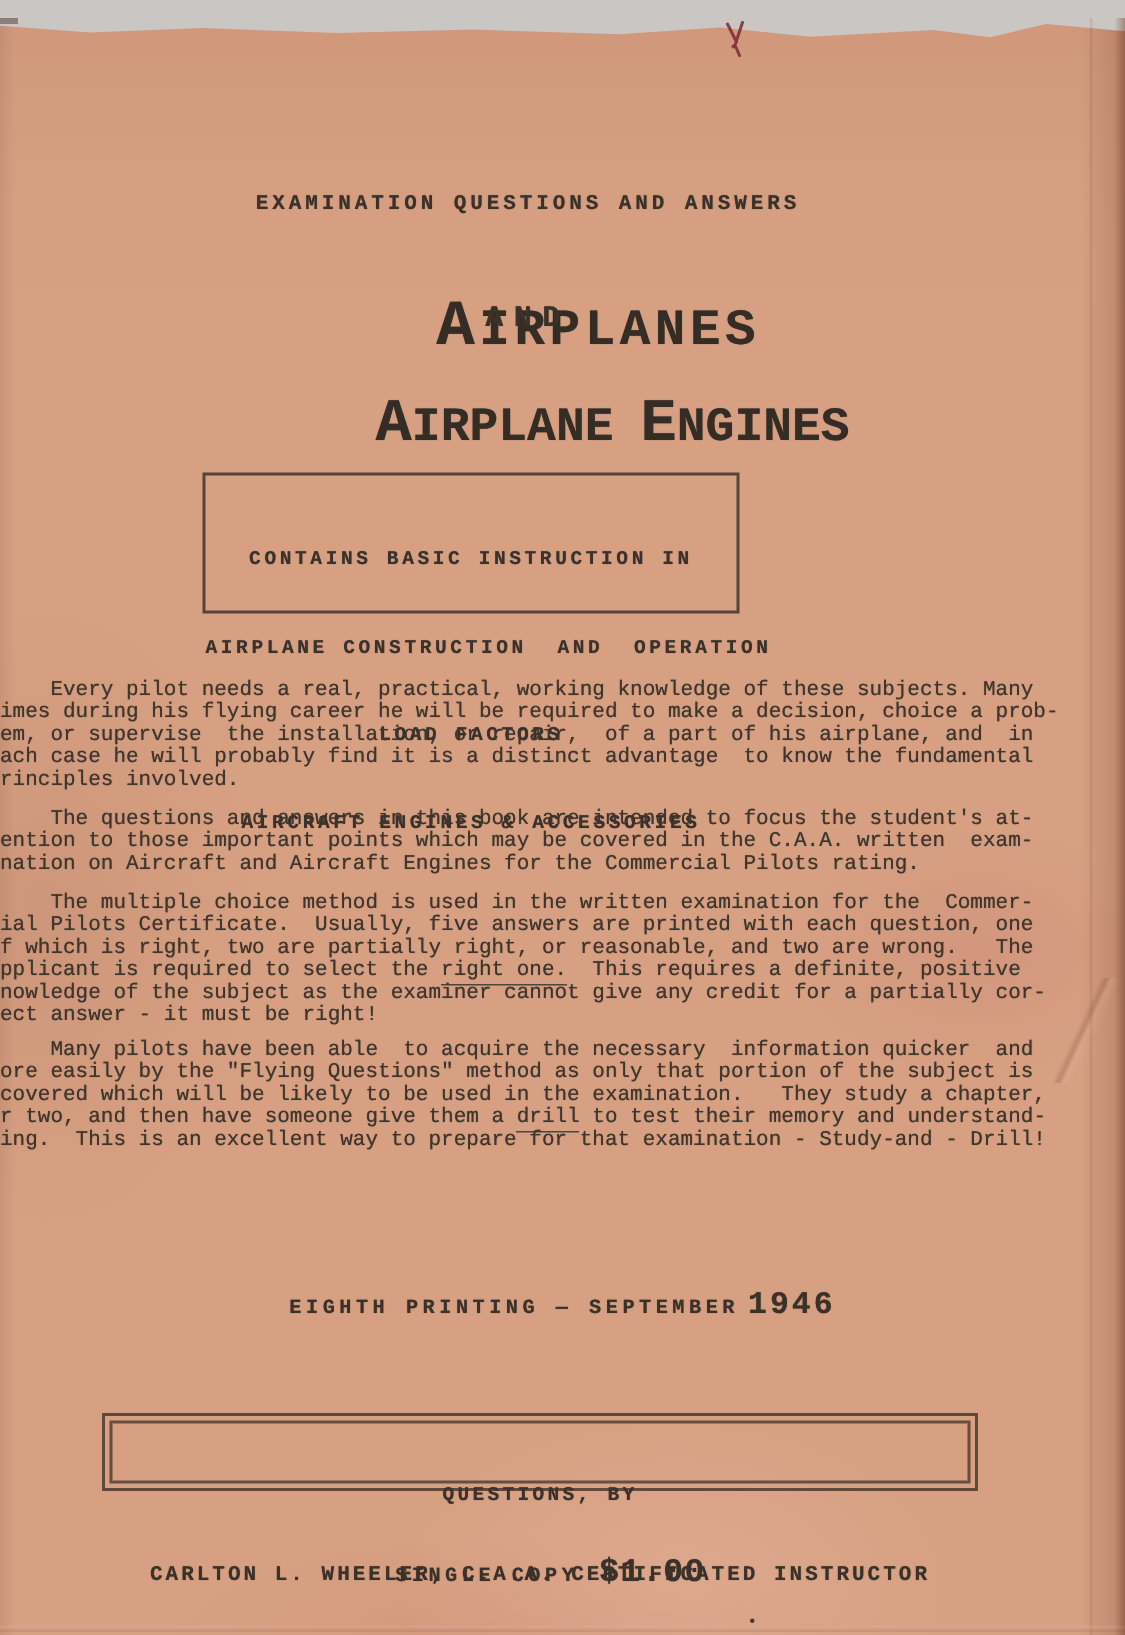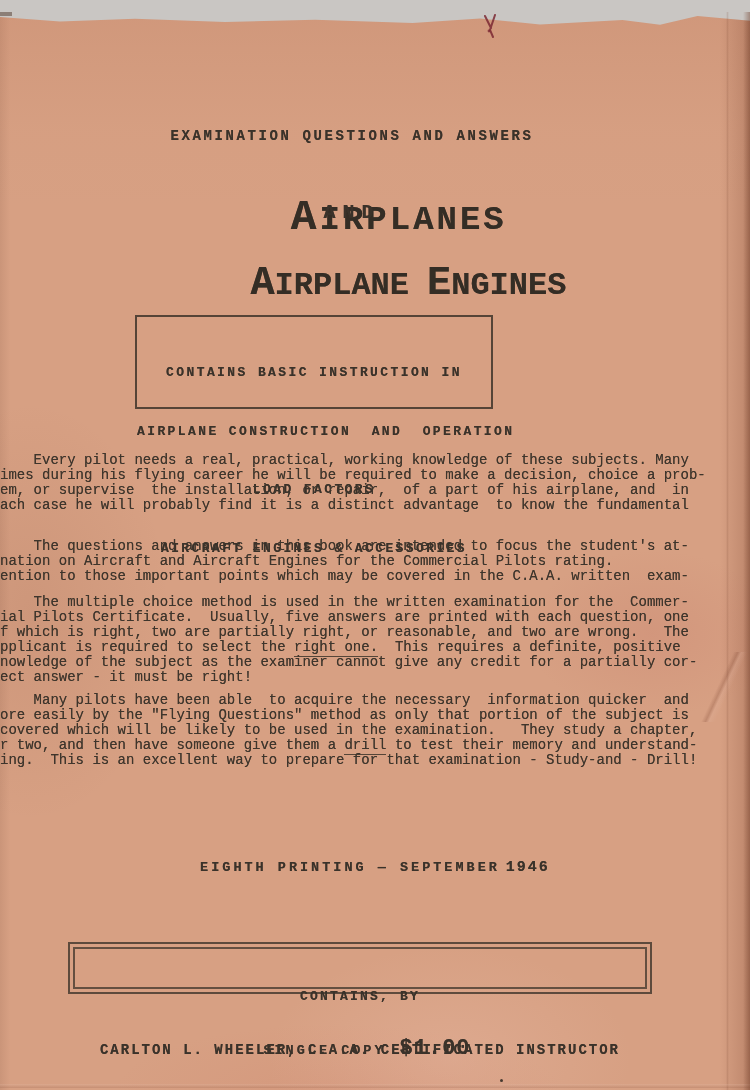--- a/index.html
+++ b/index.html
@@ -47,21 +47,21 @@
         padding-top:7px;font-size:13px;letter-spacing:2.4px;font-weight:bold;
         line-height:19.5px;white-space:pre;color:#3a322a;}
 
   .para{position:absolute;left:0;width:750px;}
   .tline{height:15px;line-height:15px;font-size:14px;white-space:pre;}
   .p1{top:441px;}.p2{top:527px;}.p3{top:583px;}.p4{top:681px;}
   .u{border-bottom:1.5px solid rgba(62,53,44,0.85);padding-bottom:0.5px;}
 
   .printing{position:absolute;left:0;top:847px;width:750px;text-align:center;white-space:pre;
         font-size:13.5px;letter-spacing:3px;font-weight:bold;color:#3a322a;}
-  .printing .year{font-size:15px;letter-spacing:2px;margin-left:6px;text-align:center;}
+  .printing .year{font-size:21px;letter-spacing:2px;margin-left:6px;text-align:center;}
 
   .copyright-box{position:absolute;left:68px;top:930px;width:584px;height:52px;
         border:2px solid rgba(62,52,42,0.8);box-sizing:border-box;padding:3px;}
   .copyright-inner{width:100%;height:100%;border:2px solid rgba(62,52,42,0.75);
         box-sizing:border-box;text-align:center;padding-top:4px;white-space:pre;}
   .cr-line1{font-size:13px;letter-spacing:2.2px;font-weight:bold;color:#3a322a;}
   .cr-line2{font-size:14px;letter-spacing:2px;font-weight:bold;color:#3a322a;margin-top:2px;}
 
   .price{position:absolute;left:-8px;top:1024px;width:750px;text-align:center;white-space:pre;
         font-size:13.5px;letter-spacing:3px;font-weight:bold;color:#3a322a;}
@@ -97,26 +97,27 @@
     <div>AIRPLANE CONSTRUCTION  AND  OPERATION</div>
     <div>LOAD FACTORS</div>
     <div>AIRCRAFT ENGINES &amp; ACCESSORIES</div>
   </div>
 
   <div class="para p1">
     <div class="tline">    Every pilot needs a real, practical, working knowledge of these subjects. Many</div>
     <div class="tline">imes during his flying career he will be required to make a decision, choice a prob-</div>
     <div class="tline">em, or supervise  the installation, or repair,  of a part of his airplane, and  in</div>
     <div class="tline">ach case he will probably find it is a distinct advantage  to know the fundamental</div>
+    <div class="tline">rinciples involved.</div>
   </div>
 
   <div class="para p2">
     <div class="tline">    The questions and answers in this book are intended to focus the student's at-</div>
+    <div class="tline">ention to those important points which may be covered in the C.A.A. written  exam-</div>
     <div class="tline">nation on Aircraft and Aircraft Engines for the Commercial Pilots rating.</div>
-    <div class="tline">ention to those important points which may be covered in the C.A.A. written  exam-</div>
   </div>
 
   <div class="para p3">
     <div class="tline">    The multiple choice method is used in the written examination for the  Commer-</div>
     <div class="tline">ial Pilots Certificate.  Usually, five answers are printed with each question, one</div>
     <div class="tline">f which is right, two are partially right, or reasonable, and two are wrong.   The</div>
     <div class="tline"><span>pplicant is required to select the </span><span class="u">right one.</span><span>  This requires a definite, positive</span></div>
     <div class="tline">nowledge of the subject as the examiner cannot give any credit for a partially cor-</div>
     <div class="tline">ect answer - it must be right!</div>
   </div>
@@ -126,21 +127,21 @@
     <div class="tline">ore easily by the "Flying Questions" method as only that portion of the subject is</div>
     <div class="tline">covered which will be likely to be used in the examination.   They study a chapter,</div>
     <div class="tline"><span>r two, and then have someone give them a </span><span class="u">drill</span><span> to test their memory and understand-</span></div>
     <div class="tline">ing.  This is an excellent way to prepare for that examination - Study-and - Drill!</div>
   </div>
 
   <div class="printing"><span>EIGHTH PRINTING — SEPTEMBER</span><span class="year">1946</span></div>
 
   <div class="copyright-box">
     <div class="copyright-inner">
-      <div class="cr-line1">CONTAINS, BY</div>
+      <div class="cr-line1">QUESTIONS, BY</div>
       <div class="cr-line2">CARLTON L. WHEELER, C.A.A. CERTIFICATED INSTRUCTOR</div>
     </div>
   </div>
 
   <div class="price"><span>SINGLE COPY</span><span class="amount">$1.00</span></div>
 
   <div class="fold-mark"></div>
   <div class="crease-v"></div>
   <div class="crease-h"></div>
   <div class="ink-dot"></div>

